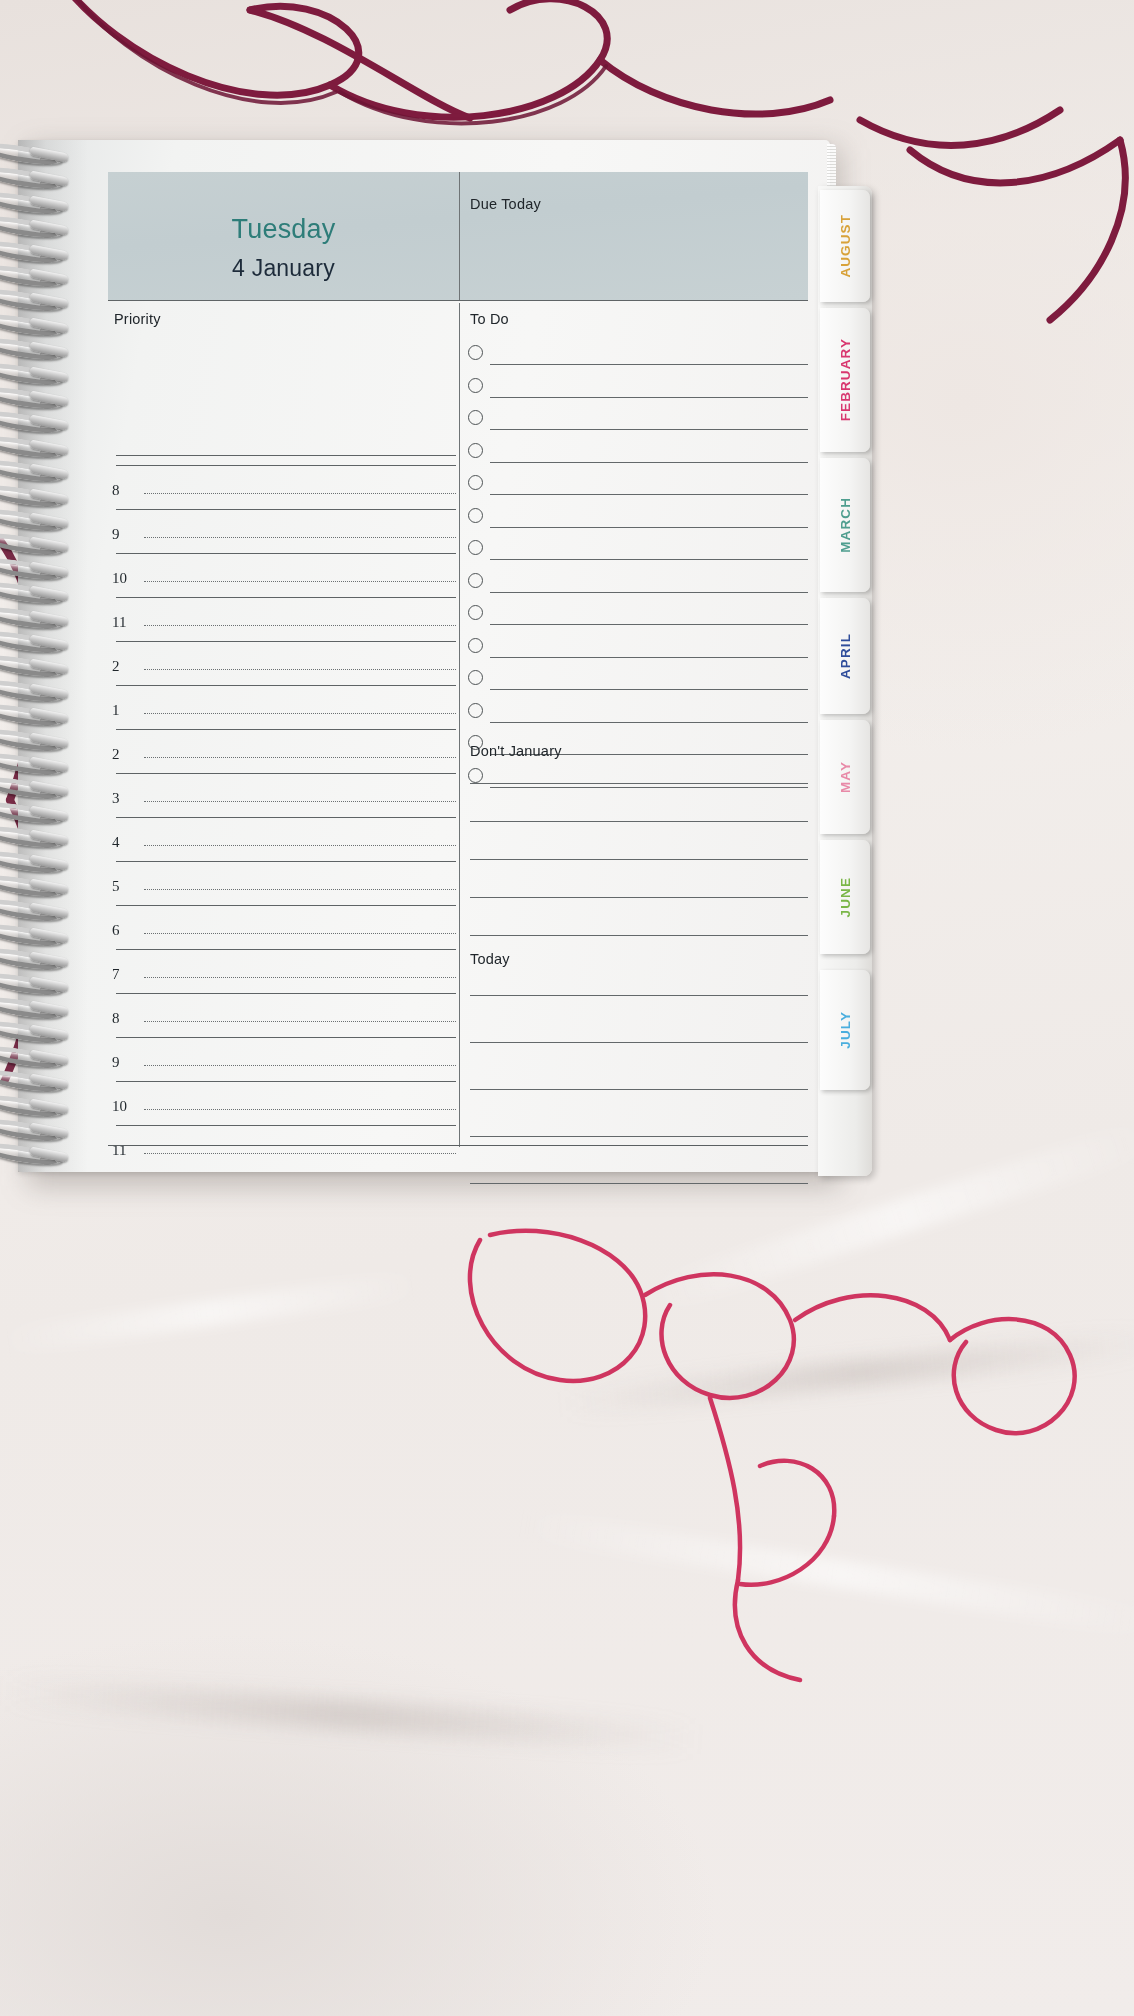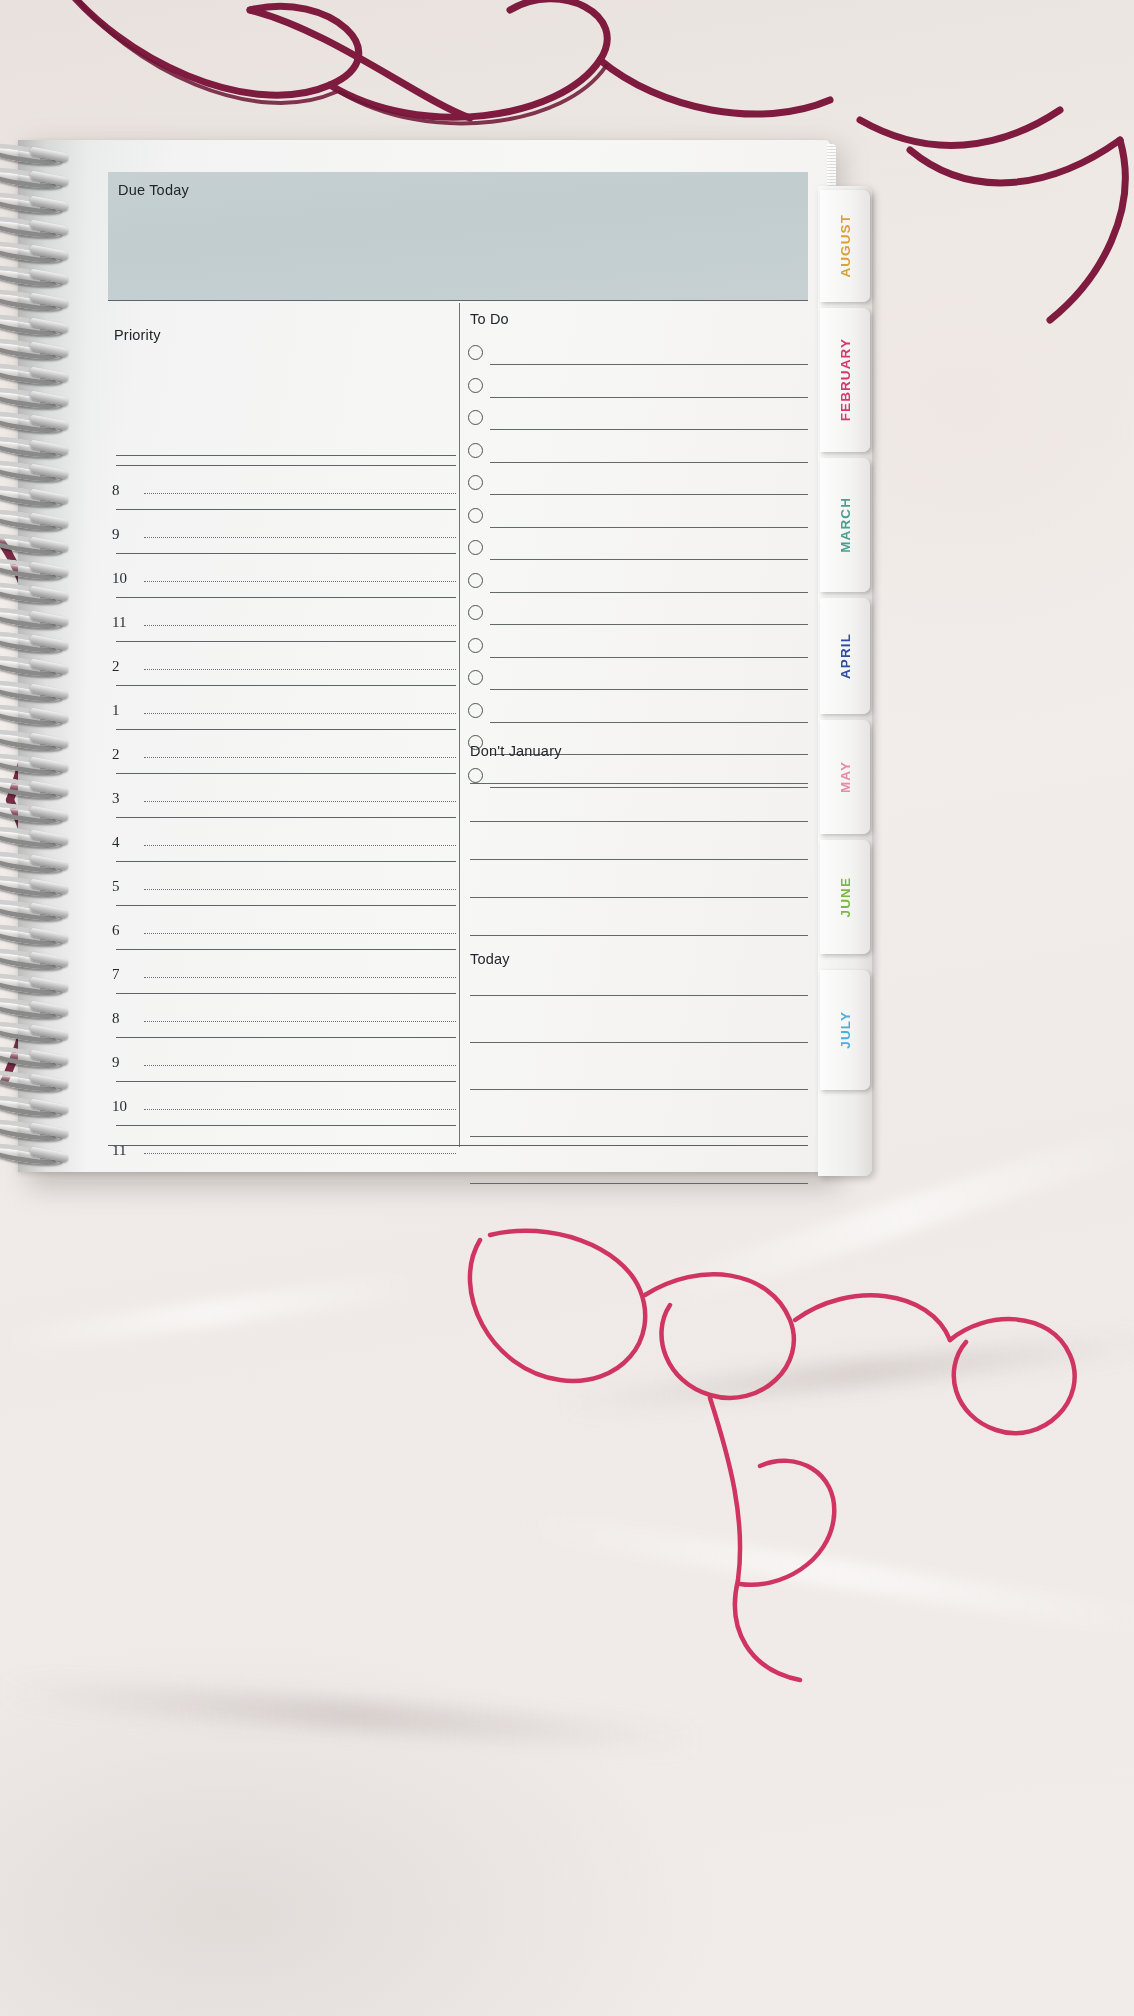--- a/index.html
+++ b/index.html
@@ -172,20 +172,21 @@
     font-weight: 400;
     color: #1d2b3a;
     margin-top: 9px;
     letter-spacing: .2px;
   }
   #header-right {
     position: relative;
     flex: 1;
     height: 100%;
     padding: 10px 0 0 10px;
+    margin-top: 14px;
   }
   #due-today-label {
     font-size: 14.5px;
     color: #20262b;
     letter-spacing: .2px;
   }
   #band-underline {
     position: absolute;
     left: 0; top: 128px;
     width: 700px; height: 0;
@@ -209,21 +210,21 @@
     position: relative;
     flex: 1;
     padding-left: 10px;
   }
   .section-label {
     position: absolute;
     font-size: 14.5px;
     color: #20262b;
     letter-spacing: .2px;
   }
-  #priority-label { left: 6px; top: 8px; margin-top: 16px; }
+  #priority-label { left: 6px; top: 8px; }
   #todo-label { left: 10px; top: 8px; }
   #dontforget-label { left: 10px; top: 0; }
   #notes-label { left: 10px; top: 0; }
 
   
   #bottom-rule {
     position: absolute;
     left: 0; top: 973px;
     width: 700px; height: 0;
     border-top: 1.4px solid #5a5f61;
@@ -392,20 +393,24 @@
   <div id="book">
     <div id="book-shadow"></div>
 
     <div id="page">
       <div id="page-edges"></div>
       <div id="gutter"></div>
 
       <div id="content">
 
         <div id="header-band">
+          <div id="header-left">
+            <div id="weekday">Tuesday</div>
+            <div id="datenum">4 January</div>
+          </div>
           <div id="header-right">
             <div id="due-today-label">Due Today</div>
           </div>
         </div>
         <div id="band-underline"></div>
 
         <div id="cols">
 
           <div id="col-left">
             <div class="section-label" id="priority-label">Priority</div>

